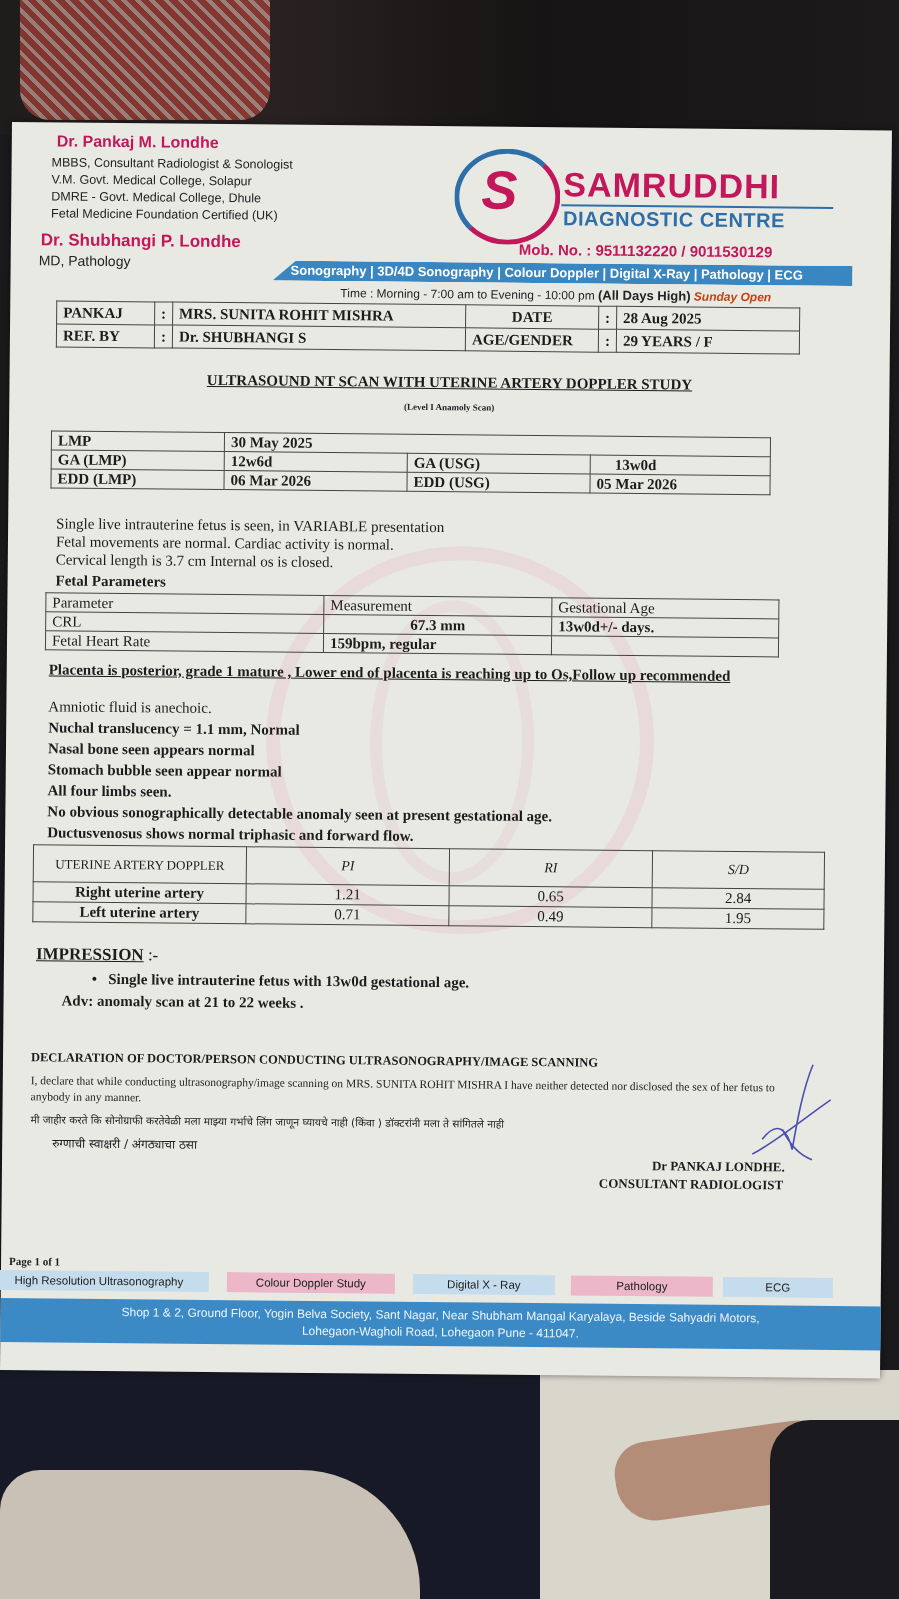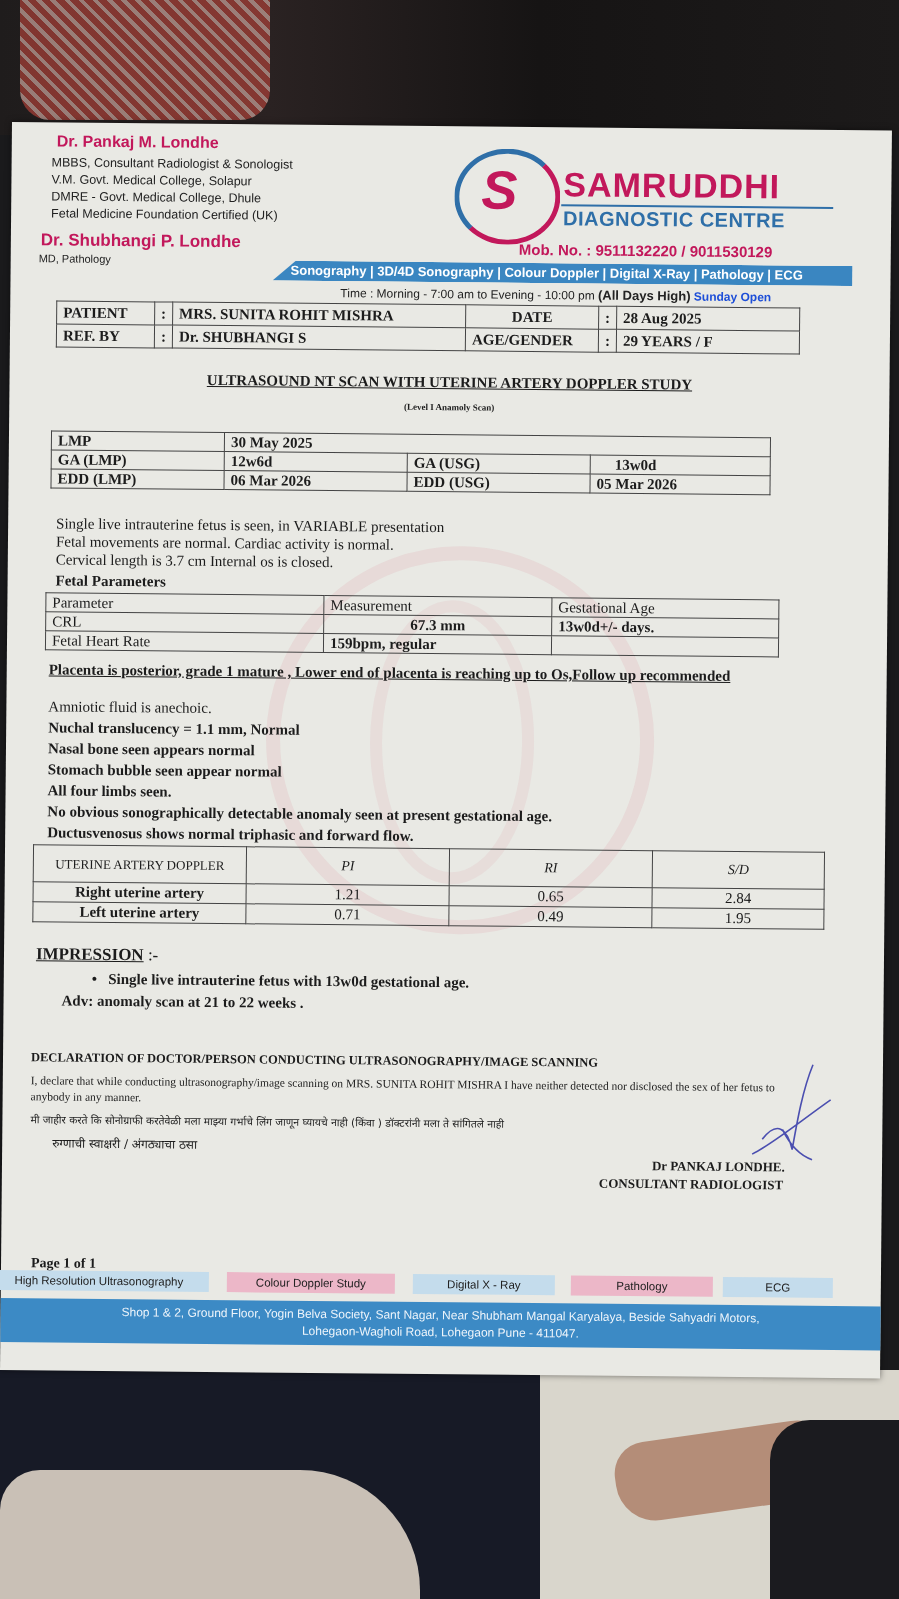--- a/index.html
+++ b/index.html
@@ -37,35 +37,35 @@
   }
   .watermark::after {
     content:""; position:absolute; left:90px; top:40px; width:140px; height:260px;
     border:12px solid rgba(220,150,160,.14); border-radius:50% 50% 50% 50%;
   }
   .sans { font-family:"Liberation Sans", sans-serif; }
 
   .doc1 { position:absolute; left:45px; top:10px; color:#c2185b; font-weight:bold; font-size:16px; }
   .quals { position:absolute; left:40px; top:32px; font-size:12.5px; line-height:17px; color:#222; }
   .doc2 { position:absolute; left:30px; top:108px; color:#c2185b; font-weight:bold; font-size:17px; }
-  .doc2-q { position:absolute; left:28px; top:130px; font-size:11px; color:#222; }
+  .doc2-q { position:absolute; left:28px; top:130px; font-size:14px; color:#222; }
 
   .logo-ring { position:absolute; left:443px; top:22px; width:96px; height:86px; border-radius:50%;
     border:5px solid #2f6fa8; border-right-color:#c2185b; border-bottom-color:#c2185b; }
   .logo-s { position:absolute; left:470px; top:32px; font-size:54px; color:#c2185b; font-weight:bold; font-style:italic; }
   .brand { position:absolute; left:552px; top:38px; font-size:34px; color:#c2185b; font-weight:bold; letter-spacing:1px; }
   .brand-line { position:absolute; left:550px; top:77px; width:272px; height:2px; background:#2f6fa8; }
   .brand2 { position:absolute; left:552px; top:80px; font-size:20px; color:#2f6fa8; font-weight:bold; letter-spacing:.5px; }
   .mob { position:absolute; left:508px; top:114px; font-size:15px; color:#c2185b; font-weight:bold; }
   .services-bar { position:absolute; left:262px; top:136px; width:580px; height:20px; background:#3a86c1;
     clip-path:polygon(4% 0,100% 0,100% 100%,0 100%); color:#fff; font-size:13px; font-weight:bold;
     line-height:20px; padding-left:18px; box-sizing:border-box; }
   .timing { position:absolute; left:330px; top:160px; font-size:12px; color:#222; }
   .timing b { font-size:13px; }
-  .timing .sun { color:#1d4ed8; font-weight:bold; }
+  .timing .sun { color:#c2410c; font-weight:bold;font-style:italic; }
 
   table { border-collapse:collapse; position:absolute; }
   td, th { border:1px solid #444; padding:0 6px; }
   .pt { left:46px; top:178px; width:744px; font-size:15px; font-weight:bold; }
   .pt td { height:22px; }
   .title { position:absolute; left:0; width:880px; top:248px; text-align:center; font-weight:bold; font-size:15px; text-decoration:underline; }
   .subtitle { position:absolute; left:0; width:880px; top:276px; text-align:center; font-weight:bold; font-size:9px; }
 
   .dates { left:42px; top:308px; width:720px; font-size:15px; font-weight:bold; }
   .dates td { height:18px; }
@@ -90,21 +90,21 @@
   .imp2 { position:absolute; left:58px; top:870px; font-weight:bold; font-size:15px; }
 
   .decl-h { position:absolute; left:28px; top:928px; font-weight:bold; font-size:12.5px; }
   .decl-t { position:absolute; left:28px; top:950px; width:770px; font-size:11.5px; line-height:16px; }
   .decl-m { position:absolute; left:28px; top:990px; font-size:10.5px; font-family:"DejaVu Sans", sans-serif; }
   .decl-s { position:absolute; left:50px; top:1012px; font-size:12px; font-family:"DejaVu Sans", sans-serif; }
   .sig { position:absolute; left:740px; top:930px; width:90px; height:110px; }
   .sign-name { position:absolute; left:650px; top:1030px; font-weight:bold; font-size:13px; }
   .sign-role { position:absolute; left:597px; top:1048px; font-weight:bold; font-size:13px; }
 
-  .page { position:absolute; left:30px; top:1133px; font-weight:bold; font-size:14px; }
+  .page { position:absolute; left:8px; top:1133px; font-weight:bold; font-size:11px; }
   .chips { position:absolute; left:0; top:1148px; width:880px; height:22px; }
   .chip { position:absolute; top:0; height:20px; font-size:11.5px; line-height:20px; text-align:center; color:#222; }
   .chip.blue { background:#c4dcec; }
   .chip.pink { background:#ecb7c8; }
   .addr { position:absolute; left:0; top:1176px; width:880px; height:44px; background:#3c8ac5; color:#eef5fb;
     font-size:12px; line-height:17px; text-align:center; padding-top:5px; box-sizing:border-box; }
 </style>
 </head>
 <body>
 
@@ -138,21 +138,21 @@
   <div class="services-bar sans">Sonography | 3D/4D Sonography | Colour Doppler | Digital X-Ray | Pathology | ECG</div>
   <div class="timing sans">
     <span>Time : Morning - 7:00 am to Evening - 10:00 pm</span>
     <b>(All Days High)</b>
     <span class="sun">Sunday Open</span>
   </div>
 
   <table class="pt">
     <tbody>
         <tr>
-      <td style="width:85px">PATIENT</td>
+      <td style="width:85px">PANKAJ</td>
       <td style="width:4px">:</td>
       <td style="width:280px">MRS. SUNITA ROHIT MISHRA</td>
       <td style="text-align:center;width:120px">DATE</td>
       <td style="width:4px">:</td>
       <td>28 Aug 2025</td>
     </tr>
     <tr>
       <td>REF. BY</td>
       <td>:</td>
       <td>Dr. SHUBHANGI S</td>

